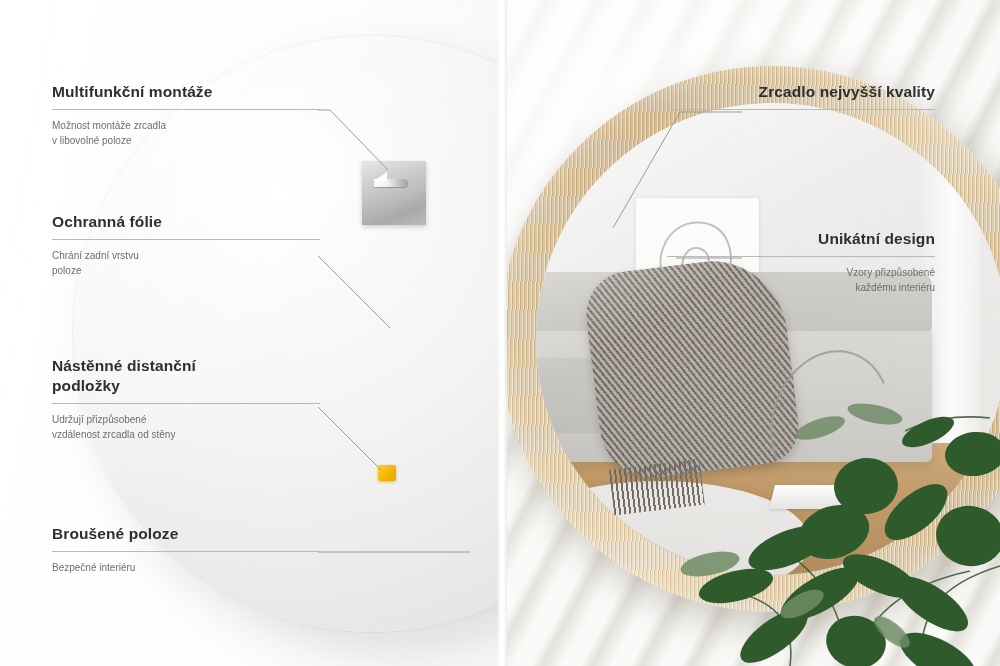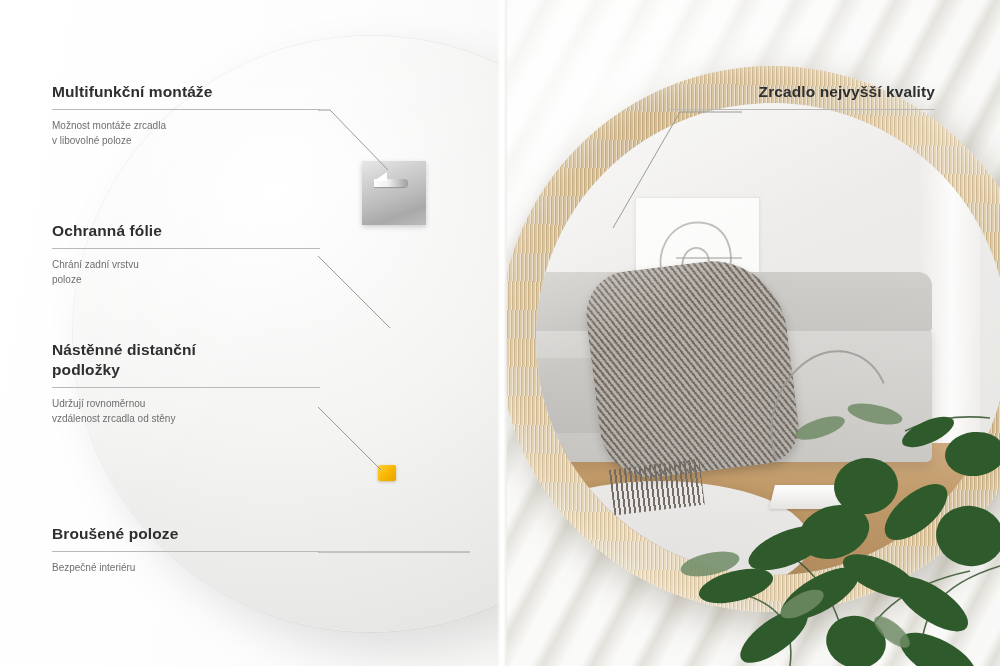--- a/index.html
+++ b/index.html
@@ -263,40 +263,46 @@
     </g>
   </svg>
 
   <div class="callout left" style="top:82px;">
     <p class="c-title">Multifunkční montáže</p>
     <div class="c-rule"></div>
     <p class="c-desc">Možnost montáže zrcadla
 v libovolné poloze</p>
   </div>
 
-  <div class="callout left" style="top:221px;">
+  <div class="callout left" style="top:212px;">
     <p class="c-title">Ochranná fólie</p>
     <div class="c-rule"></div>
     <p class="c-desc">Chrání zadní vrstvu
 poloze</p>
   </div>
 
-  <div class="callout left" style="top:340px;">
+  <div class="callout left" style="top:356px;">
     <p class="c-title">Nástěnné distanční
 podložky</p>
     <div class="c-rule"></div>
-    <p class="c-desc">Udržují rovnoměrnou
+    <p class="c-desc">Udržují přizpůsobené
 vzdálenost zrcadla od stěny</p>
   </div>
 
   <div class="callout left" style="top:524px;">
     <p class="c-title">Broušené poloze</p>
     <div class="c-rule"></div>
     <p class="c-desc">Bezpečné interiéru</p>
   </div>
 
   <div class="callout right" style="top:82px;">
     <p class="c-title">Zrcadlo nejvyšší kvality</p>
     <div class="c-rule"></div>
   </div>
 
+  <div class="callout right" style="top:229px;">
+    <p class="c-title">Unikátní design</p>
+    <div class="c-rule"></div>
+    <p class="c-desc">Vzory přizpůsobené
+každému interiéru</p>
+  </div>
 
 </div>
 
 </body></html>

